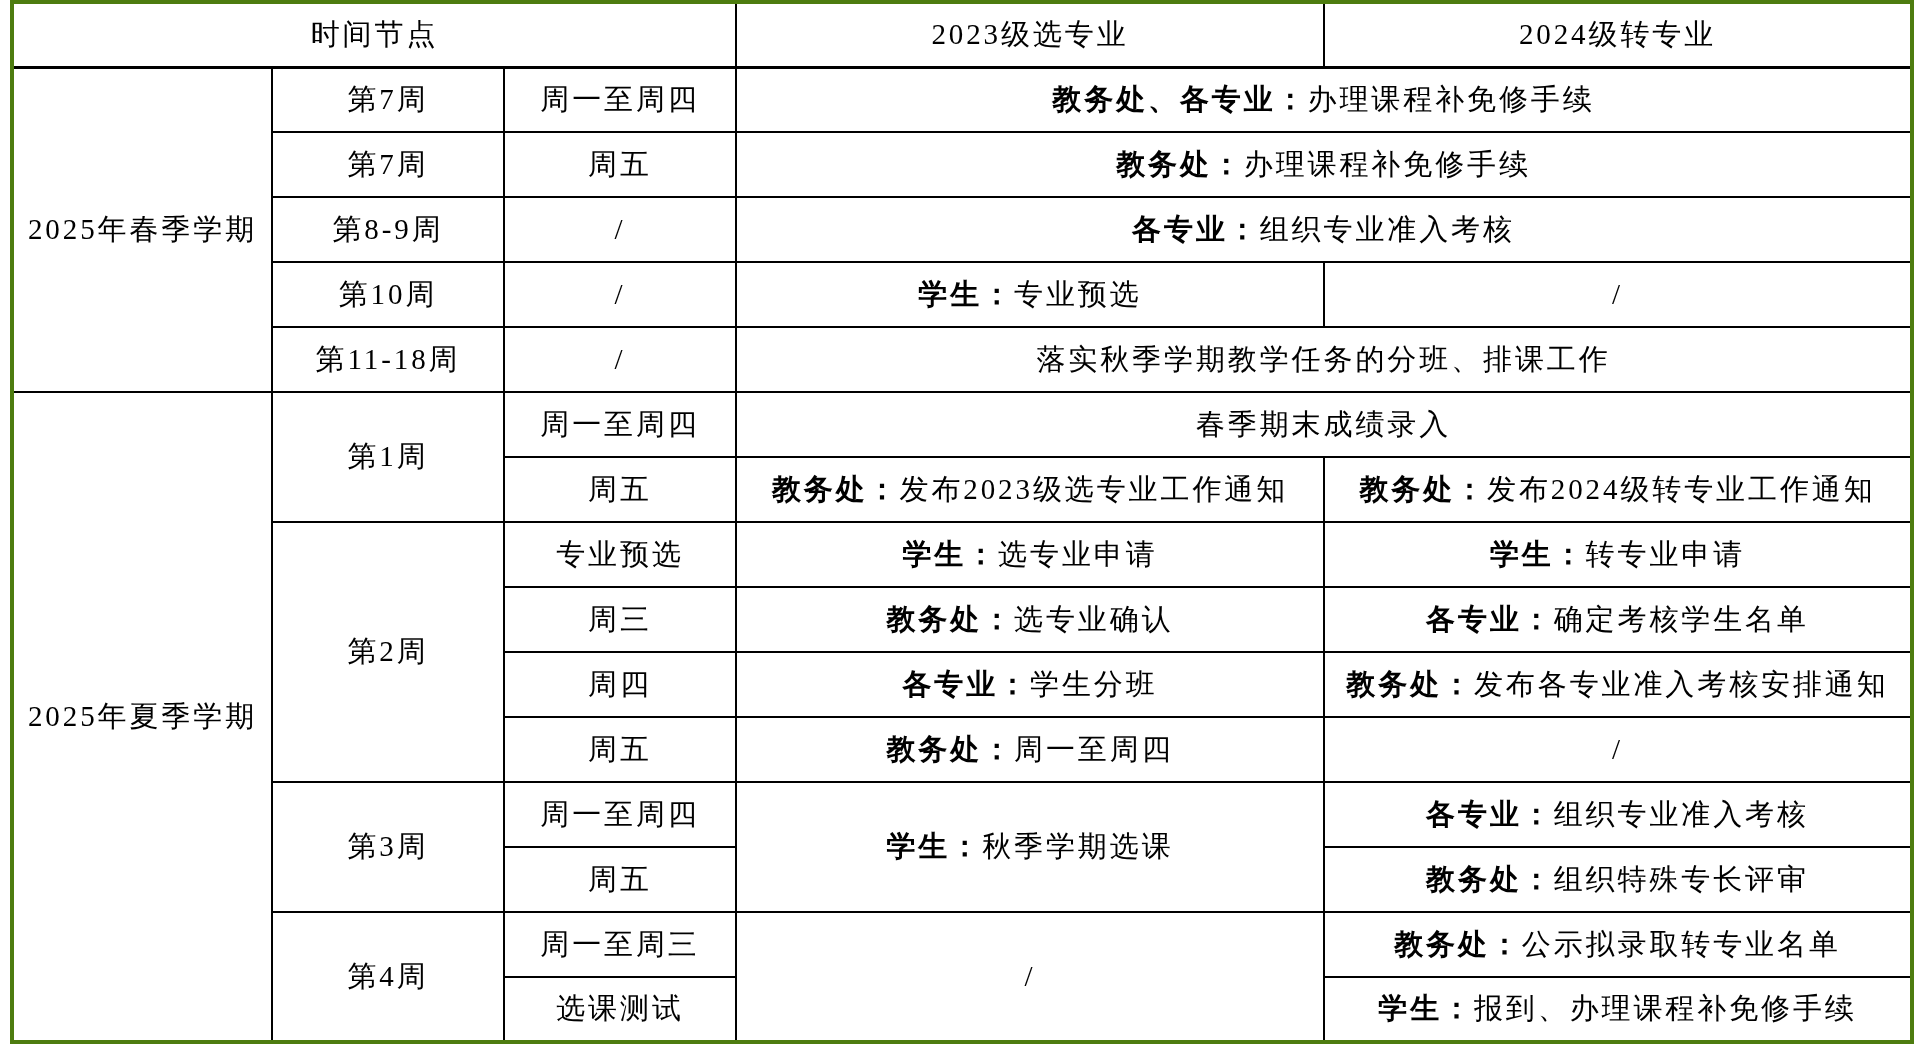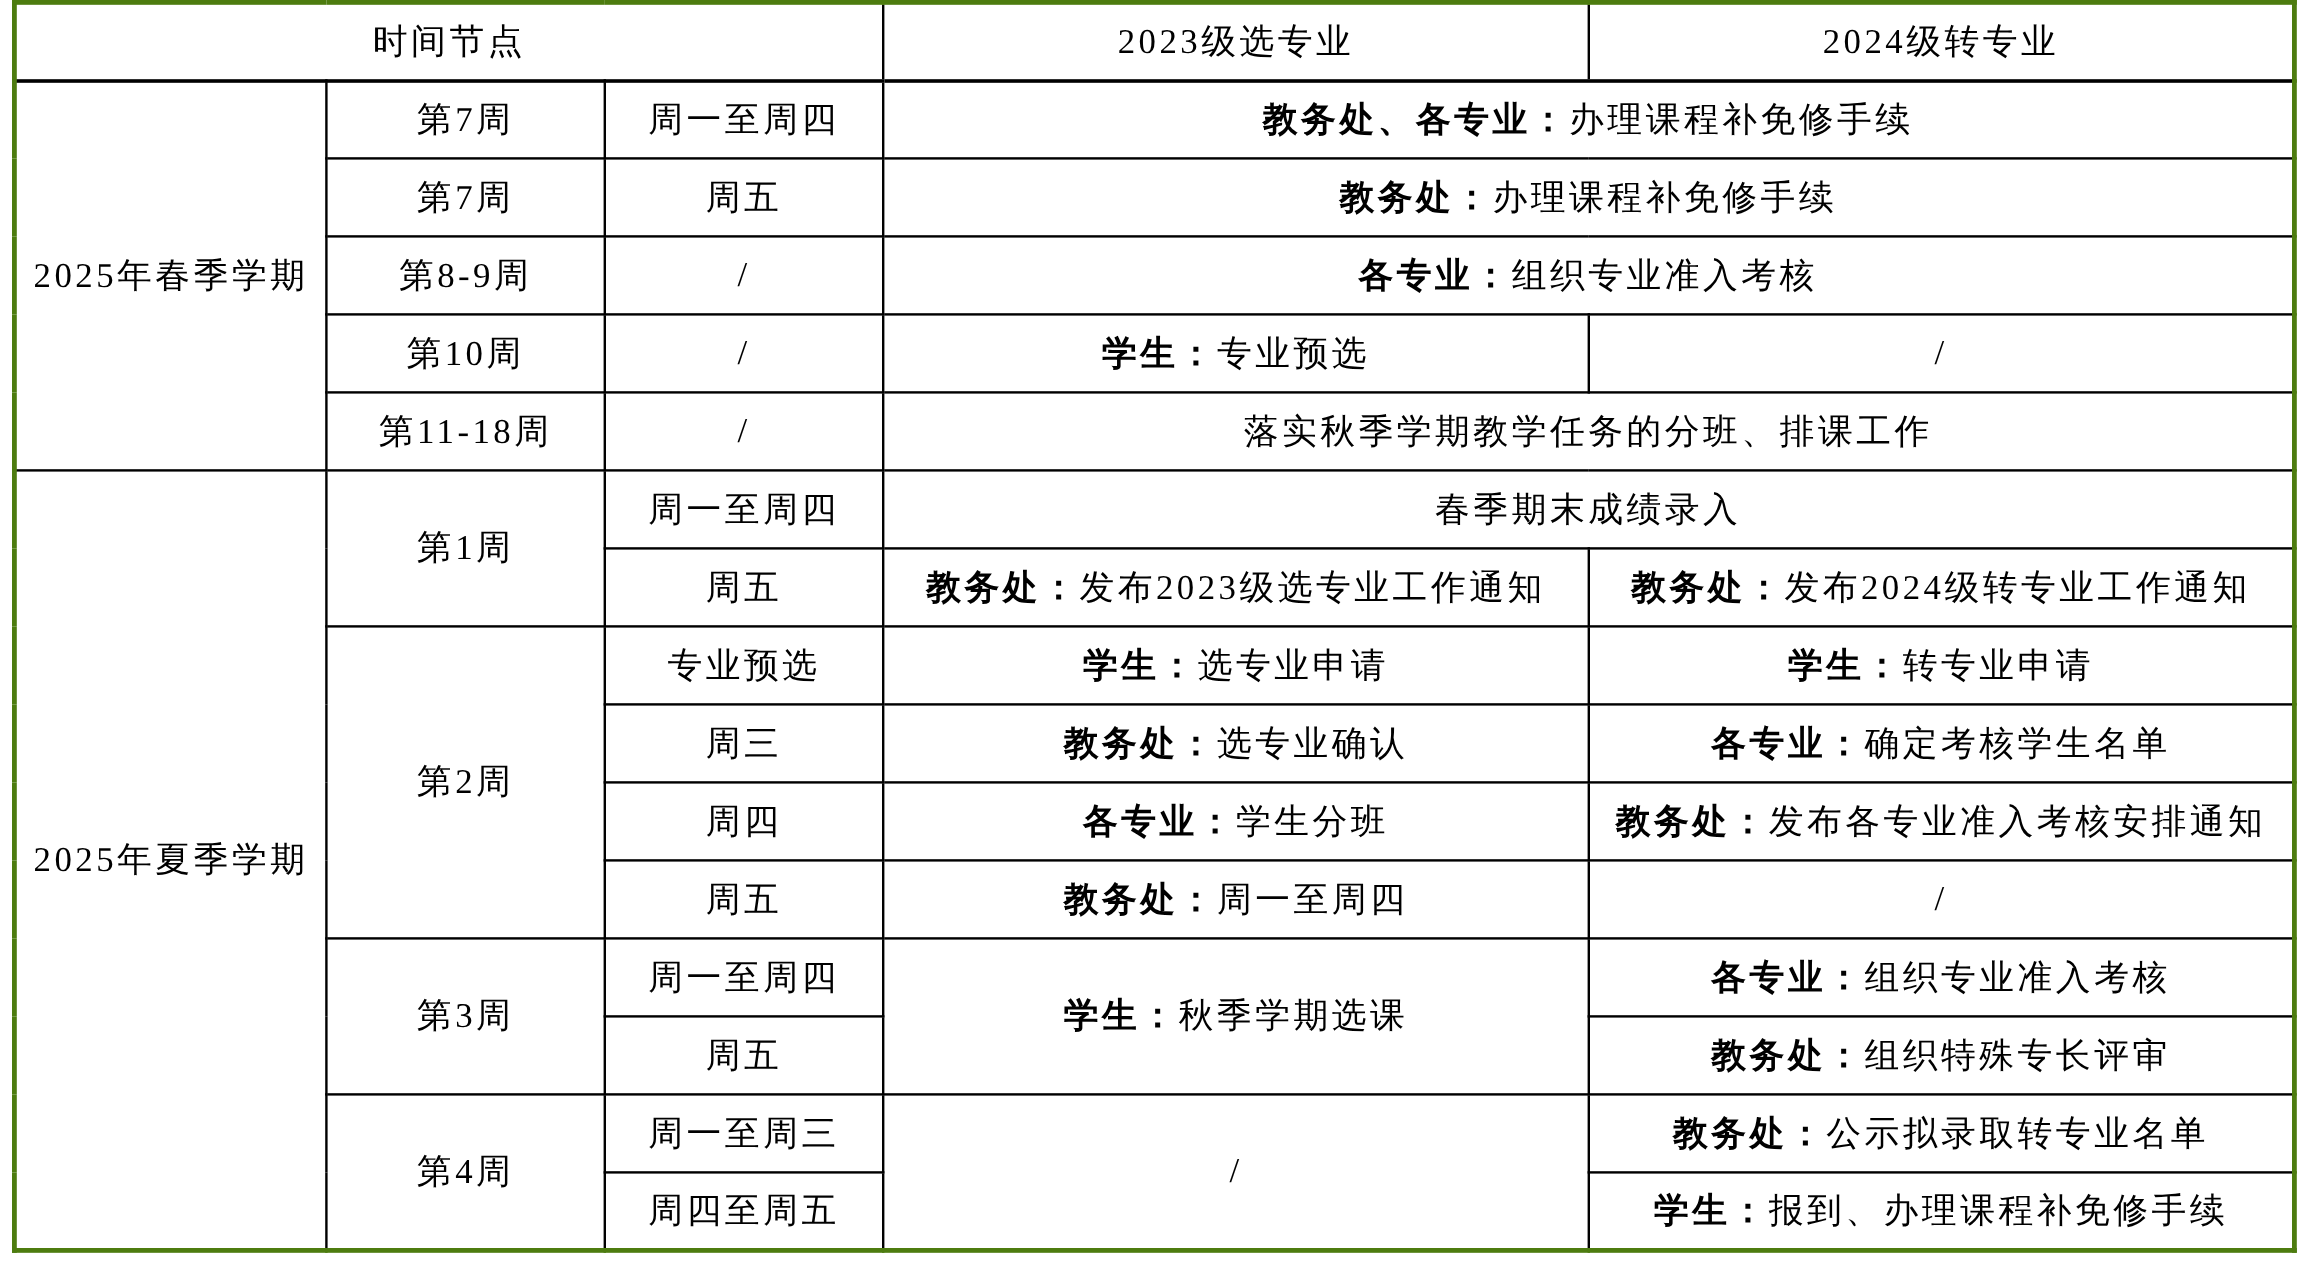--- a/index.html
+++ b/index.html
@@ -126,17 +126,17 @@
     <td>周五</td>
     <td><span class="b">教务处：</span><span>组织特殊专长评审</span></td>
   </tr>
   <tr>
     <td rowspan="2">第4周</td>
     <td>周一至周三</td>
     <td rowspan="2"><span>/</span></td>
     <td><span class="b">教务处：</span><span>公示拟录取转专业名单</span></td>
   </tr>
   <tr>
-    <td>周四至周五</td>
+    <td>选课测试</td>
     <td><span class="b">学生：</span><span>报到、办理课程补免修手续</span></td>
   </tr>
 </tbody>
   </table>
 
 </body></html>

